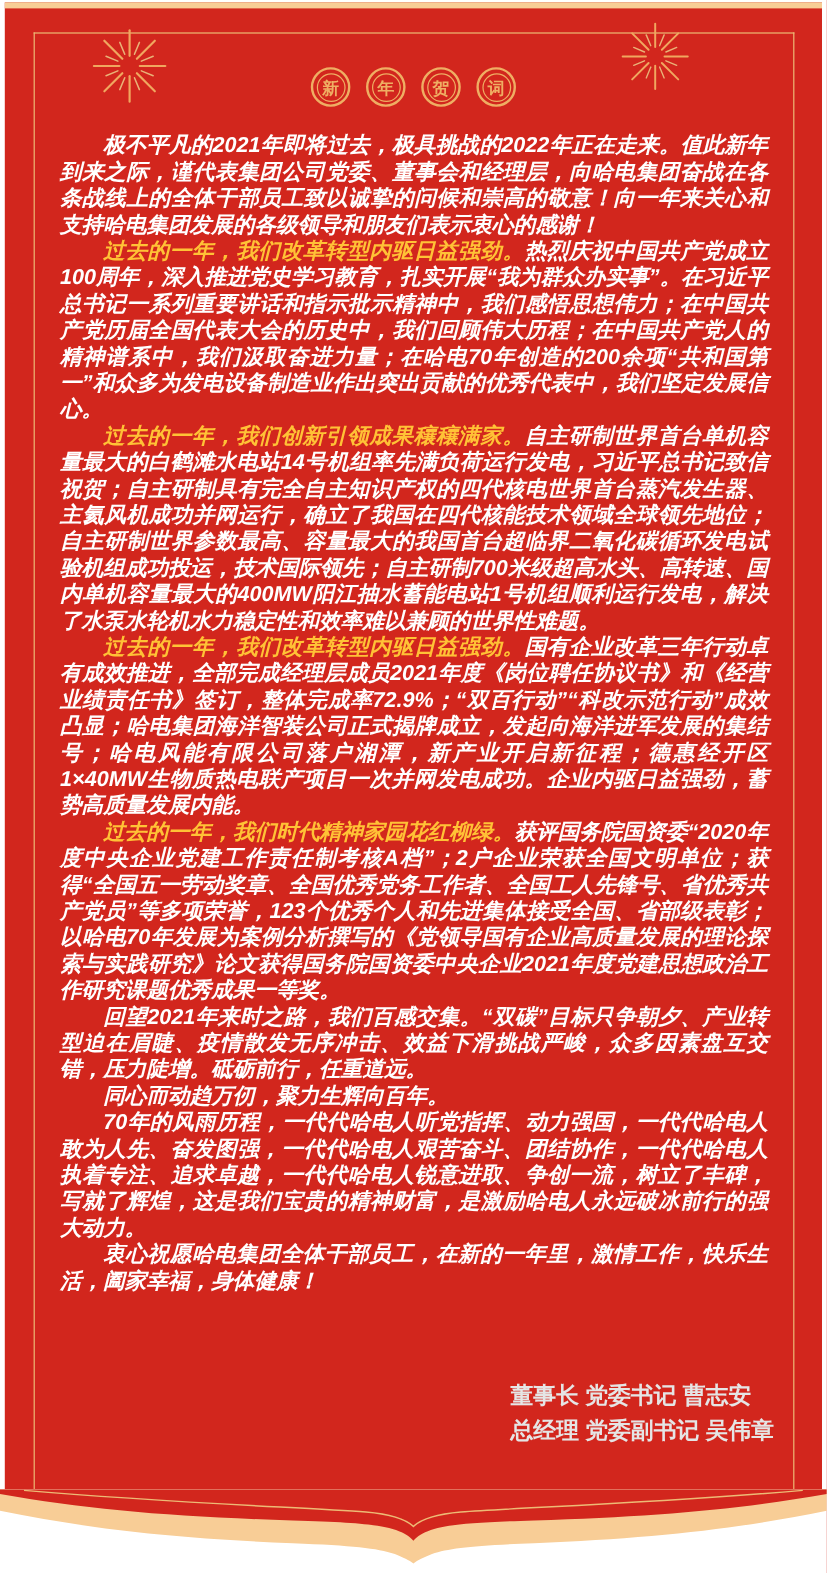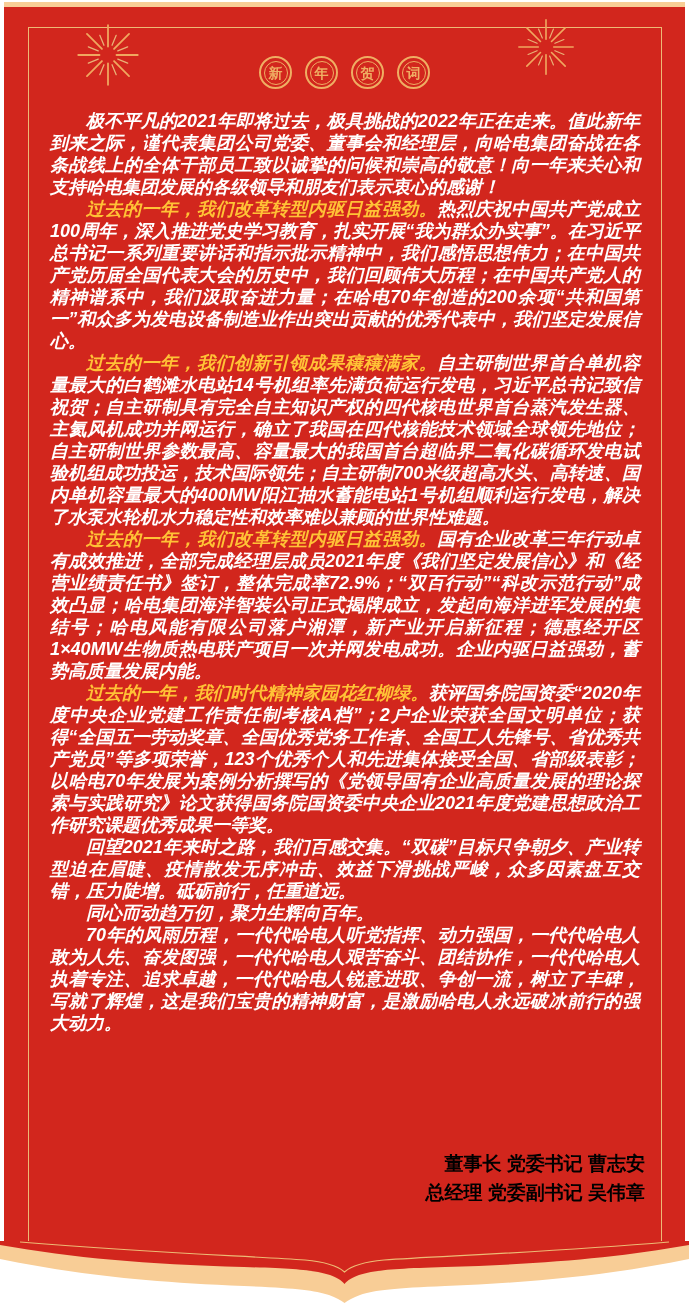--- a/index.html
+++ b/index.html
@@ -35,22 +35,22 @@
     text-align:center;font-weight:bold;
   }
   .content{
     position:absolute;top:103px;left:46px;right:45px;
     color:#FFFFFF;font-size:18px;line-height:22px;
     text-align:justify;font-weight:700;font-style:italic;
   }
   .content p{margin:0;text-indent:2em;}
   .lead{color:#FFC236;}
   .signatures{
-    position:absolute;top:1142px;right:40px;text-align:right;
-    color:#000000;font-size:19px;line-height:29px;font-weight:700;
+    position:absolute;top:1142px;right:40px;
+    color:#e5e5e5;font-size:19px;line-height:29px;font-weight:700;
   }
   .curve-svg{position:absolute;left:0px;top:1241px;width:689px;height:70px;display:block;}
 </style>
 </head>
 <body>
 
 <div class="banner">
 
   <div class="gold-frame"></div>
 
@@ -104,25 +104,26 @@
     </div>
     <div class="medallion">
       <div class="medallion-inner">词</div>
     </div>
   </div>
 
   <div class="content">
     <p><span class="lead"></span><span>极不平凡的2021年即将过去，极具挑战的2022年正在走来。值此新年到来之际，谨代表集团公司党委、董事会和经理层，向哈电集团奋战在各条战线上的全体干部员工致以诚挚的问候和崇高的敬意！向一年来关心和支持哈电集团发展的各级领导和朋友们表示衷心的感谢！</span></p>
     <p><span class="lead">过去的一年，我们改革转型内驱日益强劲。</span><span>热烈庆祝中国共产党成立100周年，深入推进党史学习教育，扎实开展“我为群众办实事”。在习近平总书记一系列重要讲话和指示批示精神中，我们感悟思想伟力；在中国共产党历届全国代表大会的历史中，我们回顾伟大历程；在中国共产党人的精神谱系中，我们汲取奋进力量；在哈电70年创造的200余项“共和国第一”和众多为发电设备制造业作出突出贡献的优秀代表中，我们坚定发展信心。</span></p>
     <p><span class="lead">过去的一年，我们创新引领成果穰穰满家。</span><span>自主研制世界首台单机容量最大的白鹤滩水电站14号机组率先满负荷运行发电，习近平总书记致信祝贺；自主研制具有完全自主知识产权的四代核电世界首台蒸汽发生器、主氦风机成功并网运行，确立了我国在四代核能技术领域全球领先地位；自主研制世界参数最高、容量最大的我国首台超临界二氧化碳循环发电试验机组成功投运，技术国际领先；自主研制700米级超高水头、高转速、国内单机容量最大的400MW阳江抽水蓄能电站1号机组顺利运行发电，解决了水泵水轮机水力稳定性和效率难以兼顾的世界性难题。</span></p>
-    <p><span class="lead">过去的一年，我们改革转型内驱日益强劲。</span><span>国有企业改革三年行动卓有成效推进，全部完成经理层成员2021年度《我们坚定发展信心》和《经营业绩责任书》签订，整体完成率72.9%；“双百行动”“科改示范行动”成效凸显；哈电集团海洋智装公司正式揭牌成立，发起向海洋进军发展的集结号；哈电风能有限公司落户湘潭，新产业开启新征程；德惠经开区1×40MW生物质热电联产项目一次并网发电成功。企业内驱日益强劲，蓄势高质量发展内能。</span></p>
+    <p><span class="lead">过去的一年，我们改革转型内驱日益强劲。</span><span>国有企业改革三年行动卓有成效推进，全部完成经理层成员2021年度《岗位聘任协议书》和《经营业绩责任书》签订，整体完成率72.9%；“双百行动”“科改示范行动”成效凸显；哈电集团海洋智装公司正式揭牌成立，发起向海洋进军发展的集结号；哈电风能有限公司落户湘潭，新产业开启新征程；德惠经开区1×40MW生物质热电联产项目一次并网发电成功。企业内驱日益强劲，蓄势高质量发展内能。</span></p>
     <p><span class="lead">过去的一年，我们时代精神家园花红柳绿。</span><span>获评国务院国资委“2020年度中央企业党建工作责任制考核A档”；2户企业荣获全国文明单位；获得“全国五一劳动奖章、全国优秀党务工作者、全国工人先锋号、省优秀共产党员”等多项荣誉，123个优秀个人和先进集体接受全国、省部级表彰；以哈电70年发展为案例分析撰写的《党领导国有企业高质量发展的理论探索与实践研究》论文获得国务院国资委中央企业2021年度党建思想政治工作研究课题优秀成果一等奖。</span></p>
     <p><span class="lead"></span><span>回望2021年来时之路，我们百感交集。“双碳”目标只争朝夕、产业转型迫在眉睫、疫情散发无序冲击、效益下滑挑战严峻，众多因素盘互交错，压力陡增。砥砺前行，任重道远。</span></p>
     <p><span class="lead"></span><span>同心而动趋万仞，聚力生辉向百年。</span></p>
     <p><span class="lead"></span><span>70年的风雨历程，一代代哈电人听党指挥、动力强国，一代代哈电人敢为人先、奋发图强，一代代哈电人艰苦奋斗、团结协作，一代代哈电人执着专注、追求卓越，一代代哈电人锐意进取、争创一流，树立了丰碑，写就了辉煌，这是我们宝贵的精神财富，是激励哈电人永远破冰前行的强大动力。</span></p>
+    <p><span class="lead"></span><span>衷心祝愿哈电集团全体干部员工，在新的一年里，激情工作，快乐生活，阖家幸福，身体健康！</span></p>
   </div>
 
   <div class="signatures">
     <div>董事长 党委书记 曹志安</div>
     <div>总经理 党委副书记 吴伟章</div>
   </div>
 
 </div>
 
 <svg class="curve-svg" viewBox="0 0 689 70" preserveAspectRatio="none" aria-hidden="true">

